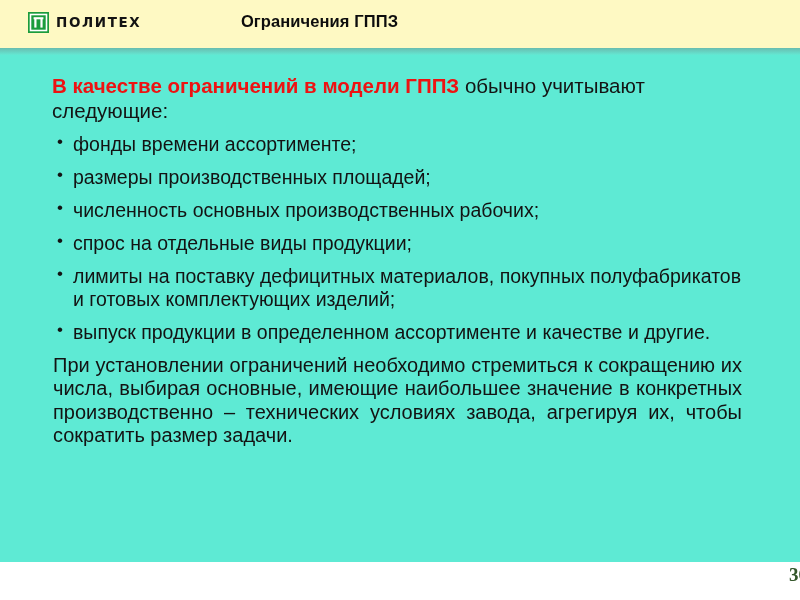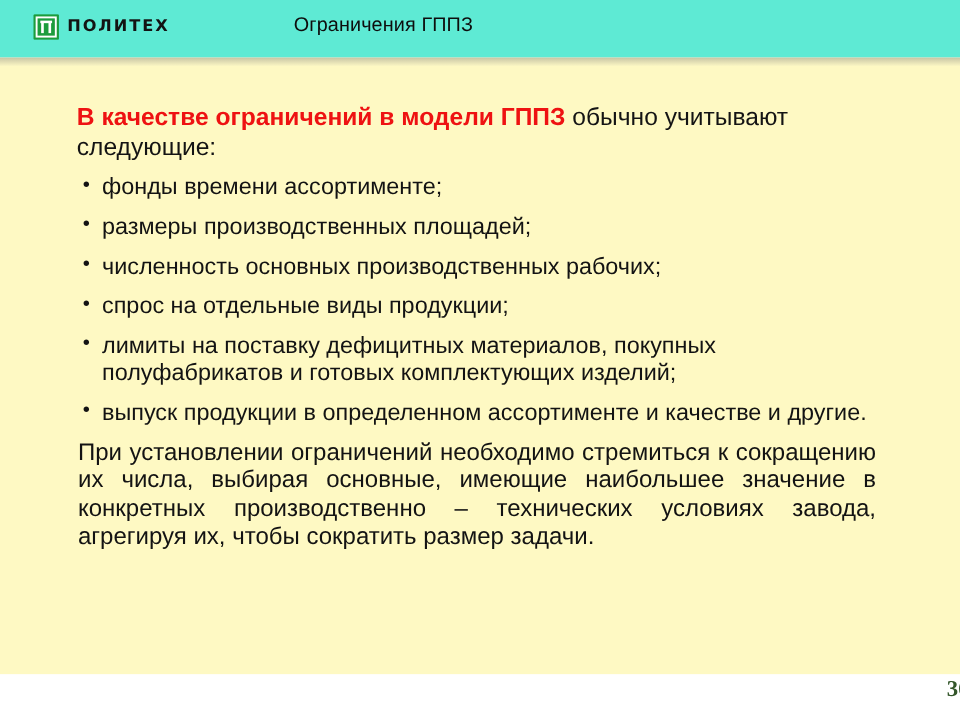--- a/index.html
+++ b/index.html
@@ -22,21 +22,21 @@
     background: #ffffff;
   }
 
   
   .header {
     position: absolute;
     left: 0;
     top: 0;
     width: 800px;
     height: 48px;
-    background: #5eead4;
+    background: #fef9c3;
     box-sizing: border-box;
   }
 
   .brand {
     position: absolute;
     left: 28px;
     top: 12px;
     display: flex;
     align-items: center;
     gap: 7px;
@@ -63,35 +63,35 @@
   }
 
   .header-title {
     position: absolute;
     left: 0;
     top: 12px;
     width: 639px;
     text-align: center;
     font-family: "Liberation Sans", sans-serif;
     font-size: 16.5px;
-    font-weight: 400;
+    font-weight: 700;
     color: #0d0d0d;
     letter-spacing: 0.1px;
   }
 
   
   .content {
     position: absolute;
     left: 0;
     top: 48px;
     width: 800px;
     height: 514px;
-    background: #fef9c3;
+    background: #5eead4;
     box-sizing: border-box;
-    padding: 16px;
+    padding: 4px;
   }
   .content::before {
     content: "";
     position: absolute;
     left: 0;
     top: 0;
     width: 800px;
     height: 7px;
     background: linear-gradient(to bottom, rgba(120,120,120,0.40), rgba(200,200,200,0.05));
     pointer-events: none;

